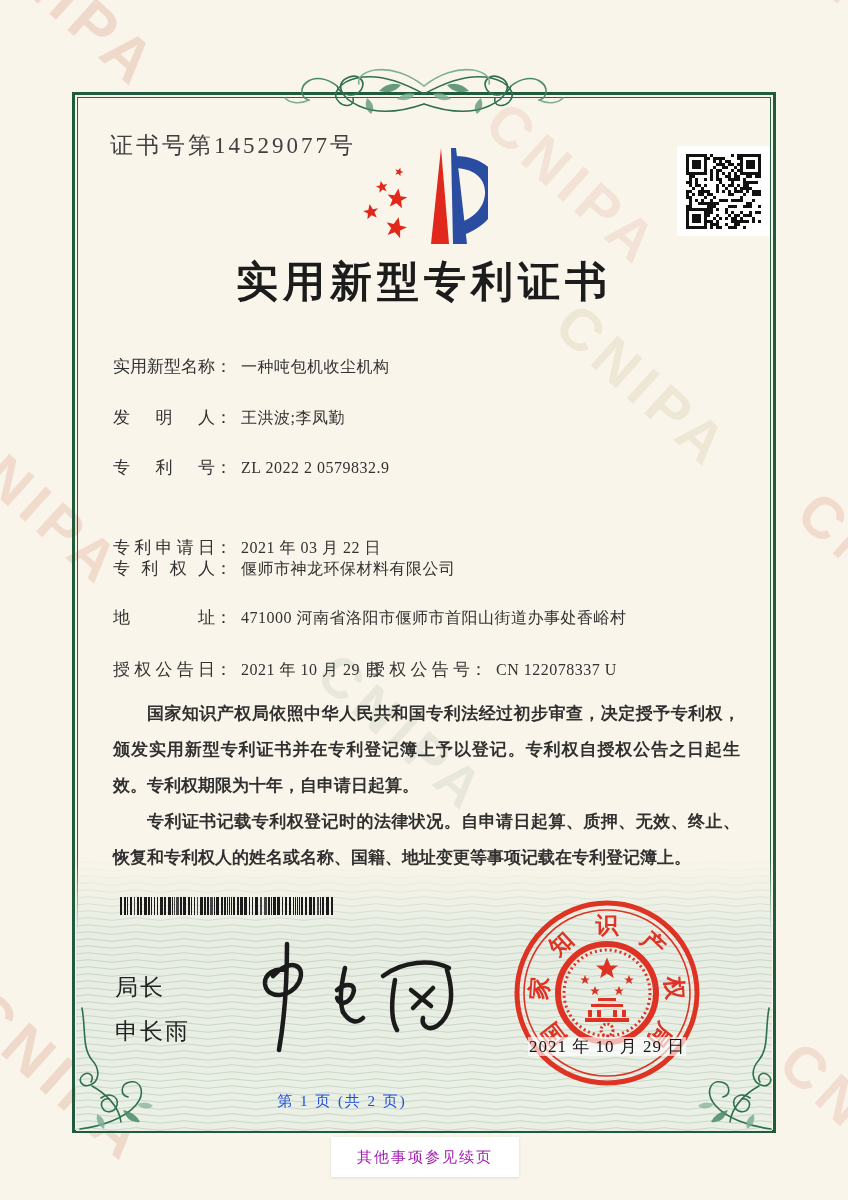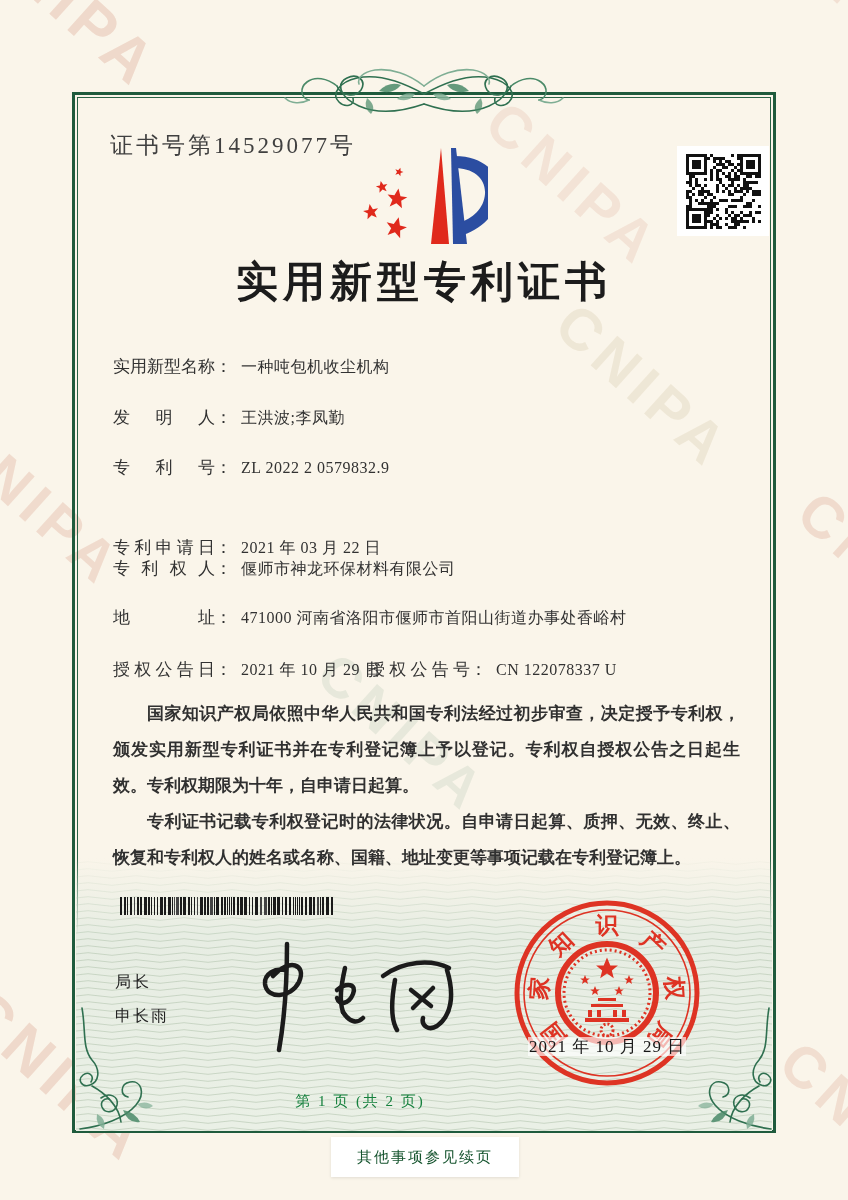--- a/index.html
+++ b/index.html
@@ -30,33 +30,33 @@
   .row{position:absolute;left:113px;width:640px;font-size:16px;color:#323232;white-space:nowrap;}
   .flabel{display:inline-block;width:102px;text-align:justify;text-align-last:justify;
           font-size:17px;vertical-align:baseline;}
   .colon{font-size:17px;}
   .fvalue{margin-left:9px;font-size:16px;letter-spacing:0.5px;}
   .grant2{position:absolute;left:255px;top:0;}
   .paras{position:absolute;left:113px;top:696px;width:627px;font-size:17px;line-height:36px;
          color:#303030;text-align:justify;}
   .paras p{margin:0;text-indent:2em;font-weight:bold;}
   .barcode{position:absolute;left:120px;top:897px;}
-  .director{position:absolute;left:115px;top:972px;font-size:16px;color:#222;
+  .director{position:absolute;left:115px;top:972px;font-size:23px;color:#222;
             font-family:"Liberation Sans","DejaVu Sans",sans-serif;}
   .director div{margin-bottom:13px;letter-spacing:2px;}
   .sign{position:absolute;left:245px;top:938px;}
   .seal{position:absolute;left:512px;top:898px;opacity:0.95;}
   .seal-date{position:absolute;left:512px;top:1035px;width:190px;text-align:center;
              font-size:17px;color:#161616;letter-spacing:1px;z-index:4;}
   .seal-date span{background:rgba(255,255,255,0.65);padding:0 1px;}
-  .pageno{position:absolute;left:18px;top:1092px;width:684px;text-align:center;
-          font-size:15px;letter-spacing:2px;color:#15803d;}
+  .pageno{position:absolute;left:0;top:1092px;width:684px;text-align:center;
+          font-size:15px;letter-spacing:2px;color:#1d4ed8;}
   .cont-box{position:absolute;left:331px;top:1137px;width:188px;height:40px;background:#ffffff;
             box-shadow:0 1px 3px rgba(0,0,0,0.10);display:flex;align-items:center;
-            justify-content:center;font-size:15px;letter-spacing:2px;color:#14532d;z-index:4;}
+            justify-content:center;font-size:15px;letter-spacing:2px;color:#a21caf;z-index:4;}
   .orn{position:absolute;z-index:4;}
   .orn-right{transform:scaleX(-1);}
 </style>
 </head>
 <body>
 <div class="page">
 
   <div class="wm wm-pink" style="left:-45px;top:-35px;font-size:62px;opacity:.55">CNIPA</div>
   <div class="wm wm-pink" style="left:468px;top:150px;font-size:58px;opacity:.35">CNIPA</div>
   <div class="wm wm-tan" style="left:538px;top:352px;font-size:58px;opacity:.55">CNIPA</div>

